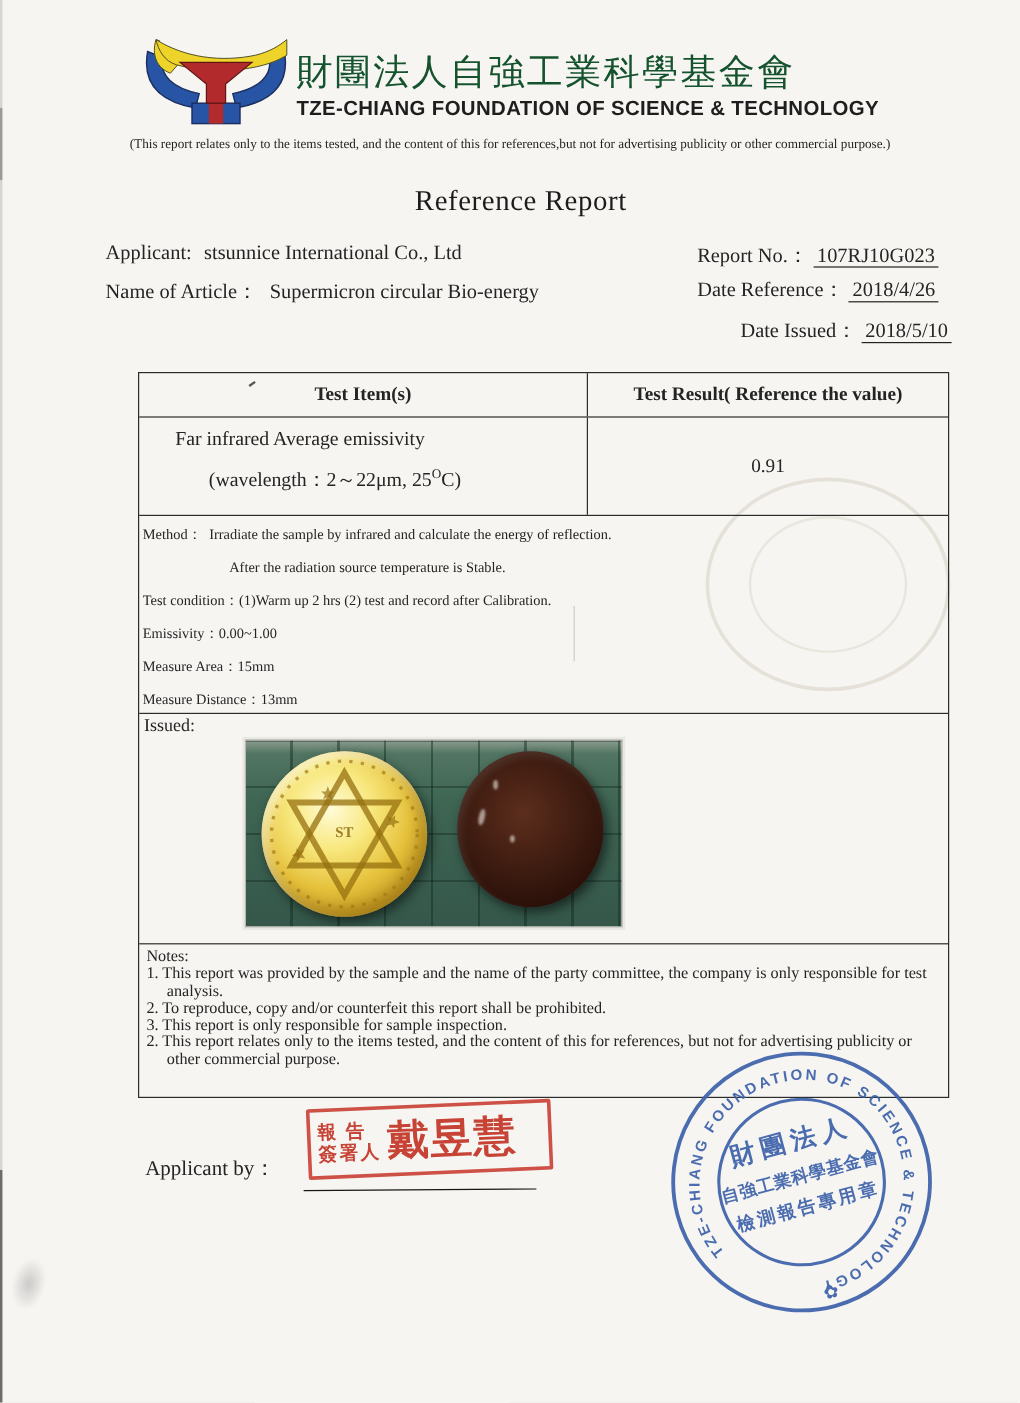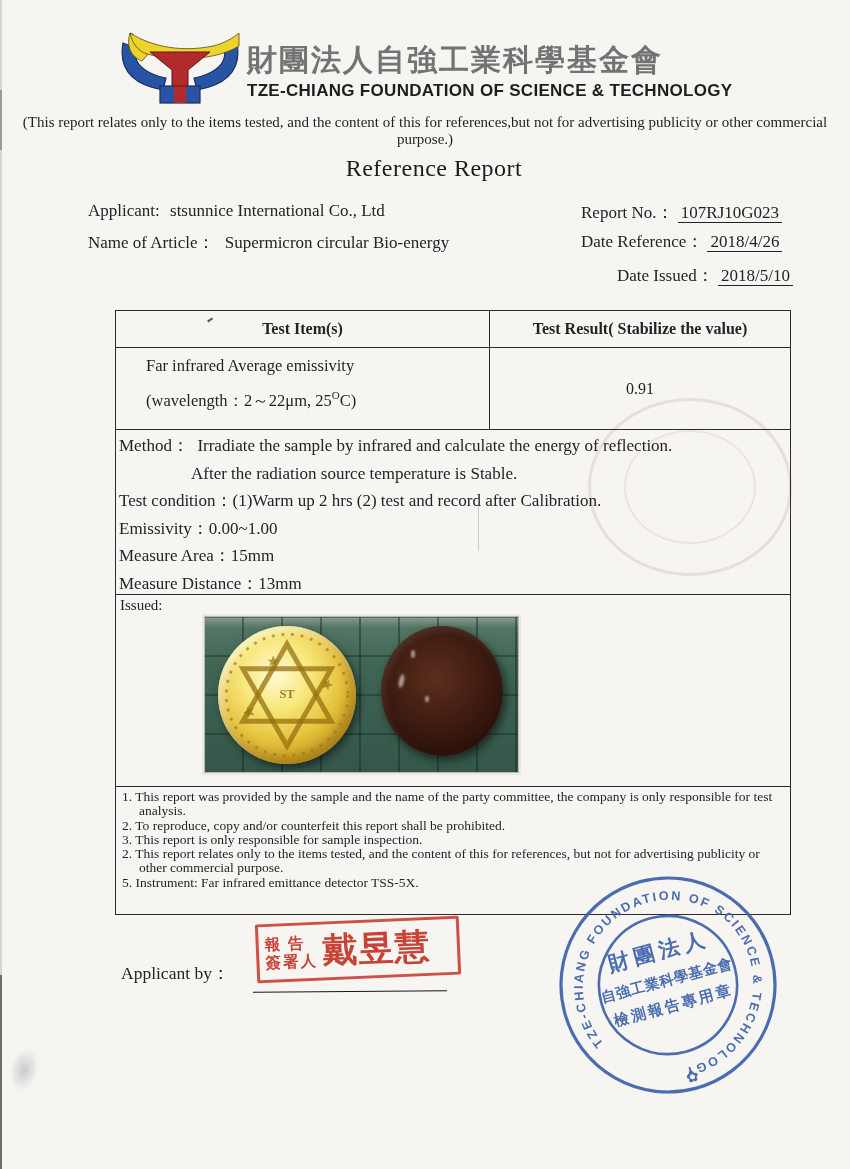--- a/index.html
+++ b/index.html
@@ -1,46 +1,46 @@
 <!DOCTYPE html>
 <html><head>
 <meta charset="utf-8">
 <style>
   html,body{margin:0;padding:0;background:#e9e8e5;}
   .page{position:relative;width:850px;height:1169px;background:#f6f5f2;overflow:hidden;
         font-family:"Liberation Serif",serif;color:#242424;}
   
   .logo{position:absolute;left:116px;top:31px;width:128px;height:76px;}
-  .org-zh{position:absolute;left:247px;top:40px;font-size:30px;letter-spacing:2px;color:#737373;
-          font-family:"Liberation Sans",sans-serif;font-weight:700;white-space:nowrap;}
+  .org-zh{position:absolute;left:247px;top:40px;font-size:30px;letter-spacing:2px;color:#14532d;
+          font-family:"Liberation Sans",sans-serif;font-weight:400;white-space:nowrap;}
   .org-en{position:absolute;left:247px;top:81px;font-size:17px;letter-spacing:.3px;color:#1e1e1e;
           font-family:"Liberation Sans",sans-serif;font-weight:600;white-space:nowrap;}
-  .disclaimer{position:absolute;left:0;right:0;top:114px;text-align:center;font-size:15px;color:#1f1f1f;}
+  .disclaimer{position:absolute;left:0;right:0;top:114px;text-align:center;font-size:11px;color:#1f1f1f;}
   .title{position:absolute;left:18px;right:0;top:155px;text-align:center;font-size:24px;letter-spacing:.5px;color:#1c1c1c;}
   
   .inf{position:absolute;font-size:17px;white-space:nowrap;}
   .r-applicant{left:88px;top:201px;}
   .r-article{left:88px;top:231px;}
   .r-reportno{left:581px;top:201px;}
   .r-received{left:581px;top:230px;}
   .r-issued{left:581px;top:264px;margin-left:36px;}
   .uval{border-bottom:1.4px solid #222;padding:0 3px;}
   .gap{display:inline-block;width:6px;}
   
   .tbl{position:absolute;left:115px;top:310px;width:676px;height:605px;border:1.6px solid #2c2c2c;box-sizing:border-box;}
   .t-head{height:37px;display:flex;border-bottom:1.6px solid #2c2c2c;box-sizing:border-box;font-weight:bold;font-size:16px;}
   .t-head .c1,.t-head .c2{display:flex;align-items:center;justify-content:center;height:100%;box-sizing:border-box;}
   .c1{width:374px;border-right:1.6px solid #2c2c2c;box-sizing:border-box;}
   .c2{flex:1;}
   .t-data{height:82px;display:flex;border-bottom:1.6px solid #2c2c2c;box-sizing:border-box;font-size:16.5px;}
   .t-data .c1{padding:8px 0 0 30px;}
   .t-data .c2{display:flex;align-items:center;justify-content:center;font-size:16px;}
-  .iline2{margin-top:13px;white-space:pre-wrap;}
+  .iline2{margin-top:13px;white-space:pre-wrap;margin-left:28px;}
   .iline2 sup{font-size:11px;}
-  .t-method{height:165px;border-bottom:1.6px solid #2c2c2c;box-sizing:border-box;padding:7px 0 0 3px;font-size:17px;position:relative;}
+  .t-method{height:165px;border-bottom:1.6px solid #2c2c2c;box-sizing:border-box;padding:7px 0 0 3px;font-size:12px;position:relative;}
   .m-line{margin-bottom:10.5px;line-height:17px;white-space:pre-wrap;}
   .m-indent{padding-left:72px;}
   .t-samples{height:192px;border-bottom:1.6px solid #2c2c2c;box-sizing:border-box;position:relative;font-size:15px;}
   .s-label{position:absolute;left:4px;top:2px;}
   .t-notes{padding:3px 8px 0 6px;font-size:13.5px;line-height:14.3px;}
   .note-item{padding-left:17px;text-indent:-17px;}
   
   .photo{position:absolute;left:88px;top:21px;width:315px;height:157px;box-sizing:border-box;
          border:1px solid #b9b9b2;box-shadow:0 0 0 2px #e9e8e3;
          background:linear-gradient(180deg,#8d9c8f 0%,#527663 7%,#3f6553 32%,#34574a 100%);overflow:hidden;text-align:right;}
@@ -121,21 +121,21 @@
     <span>Date Issued：</span>
     <span class="uval">2018/5/10</span>
   </div>
 
   <div class="emboss-o"></div>
   <div class="emboss-i"></div>
 
   <div class="tbl">
     <div class="t-head">
       <div class="c1">Test Item(s)</div>
-      <div class="c2">Test Result( Stabilize the value)</div>
+      <div class="c2">Test Result( Reference the value)</div>
     </div>
     <div class="t-data">
       <div class="c1">
         <div>Far infrared Average emissivity</div>
         <div class="iline2"><span>(wavelength：2～22μm, 25</span><sup>O</sup><span>C)</span></div>
       </div>
       <div class="c2">0.91</div>
     </div>
     <div class="t-method">
       <div class="m-line">Method：  Irradiate the sample by infrared and calculate the energy of reflection.</div>
@@ -161,25 +161,25 @@
           </svg>
         </div>
         <div class="coin-dark">
           <div class="glint g1"></div>
           <div class="glint g2"></div>
           <div class="glint g3"></div>
         </div>
       </div>
     </div>
     <div class="t-notes">
+      <div>Notes:</div>
       <div class="note-item">1. This report was provided by the sample and the name of the party committee, the company is only responsible for test analysis.</div>
       <div class="note-item">2. To reproduce, copy and/or counterfeit this report shall be prohibited.</div>
       <div class="note-item">3. This report is only responsible for sample inspection.</div>
       <div class="note-item">2. This report relates only to the items tested, and the content of this for references, but not for advertising publicity or other commercial purpose.</div>
-      <div class="note-item">5. Instrument: Far infrared emittance detector TSS-5X.</div>
     </div>
   </div>
 
   <div class="red-stamp">
     <div class="rs-small">
       <span>報 告</span>
       <span>簽署人</span>
     </div>
     <div class="rs-name">戴昱慧</div>
   </div>

